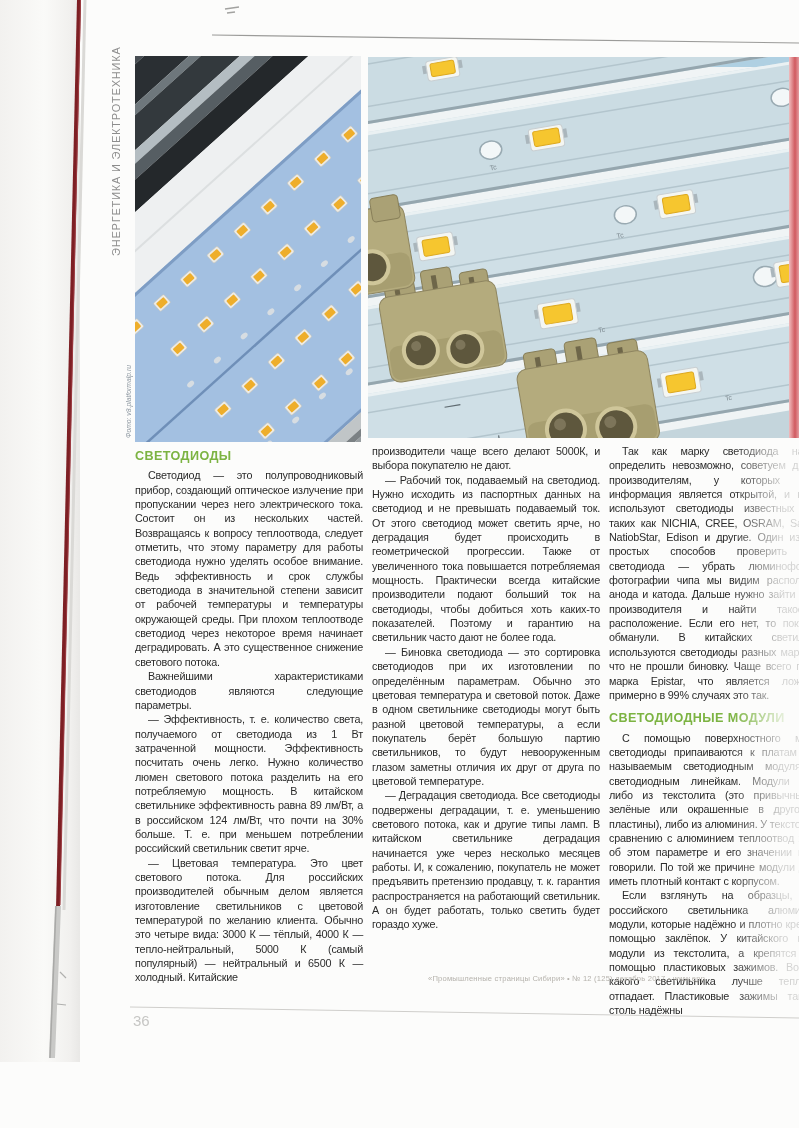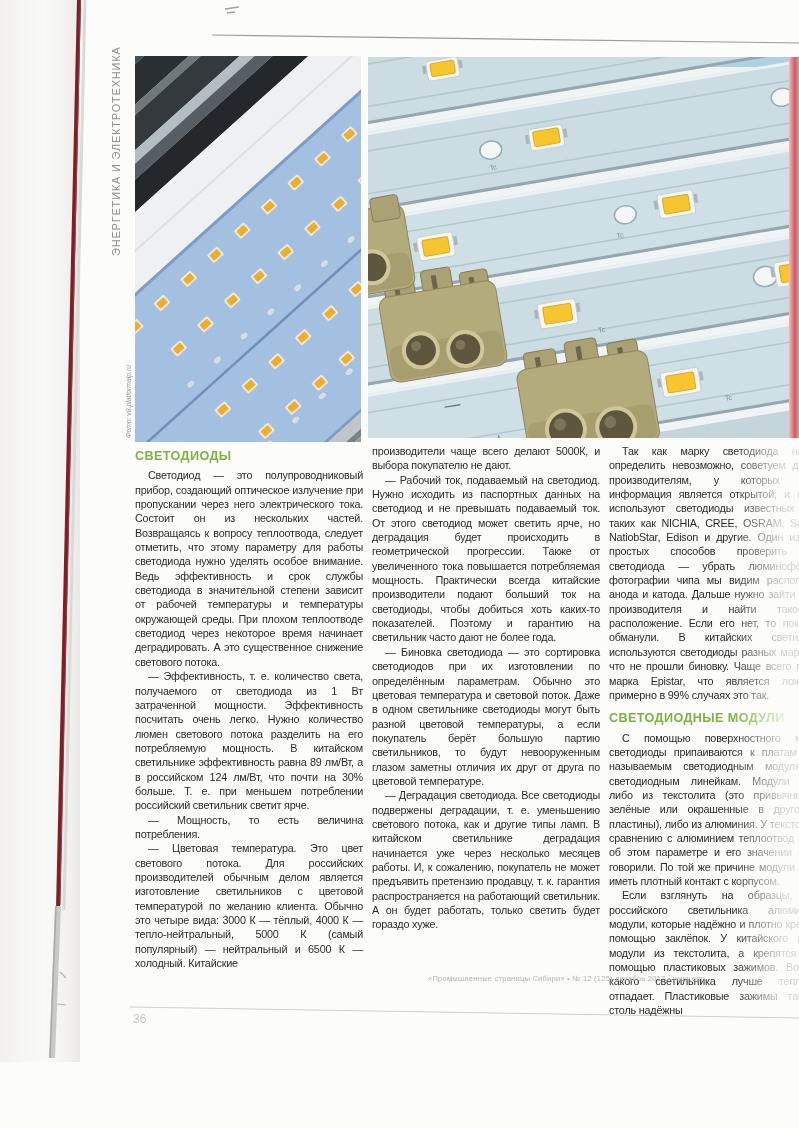--- a/index.html
+++ b/index.html
@@ -27,21 +27,21 @@
     line-height:14.35px;letter-spacing:-.2px;text-align:justify;}
   #col-1{left:135px;} #col-2{left:372px;} #col-3{left:609px;}
   .col p{margin:0;text-indent:13px;}
   .col p.no-indent{text-indent:0;}
   .col h2{margin:9px 0 5px;font-size:12.6px;font-weight:700;letter-spacing:.4px;color:var(--accent,#7cb342);}
   .col h2:first-child{margin-top:5px;}
   #col3-fade{position:absolute;left:732px;top:440px;width:67px;height:575px;
     background:linear-gradient(to right,rgba(252,252,251,0) 0%,rgba(252,252,251,.8) 75%);pointer-events:none;}
 
   
-  #page-number{position:absolute;left:133px;top:1012px;font-size:12px;color:#c6c6c4;}
+  #page-number{position:absolute;left:133px;top:1012px;font-size:15px;color:#c6c6c4;}
   #footer-text{position:absolute;left:428px;top:974px;width:371px;font-size:7.6px;color:#b5b2ac;
     white-space:nowrap;overflow:hidden;letter-spacing:.2px;}
   svg{display:block;}
   .artifact-svg{position:absolute;left:0;top:0;}
 </style>
 </head>
 <body>
 
 <div id="scan-root">
 
@@ -407,22 +407,22 @@
         </g>
       </g>
     </svg>
   </div>
 
   <div id="page-edge-pink"></div>
 
   <div id="col-1" class="col">
       <h2>СВЕТОДИОДЫ</h2>
       <p>Светодиод — это полупроводниковый прибор, создающий оптическое излучение при пропускании через него электрического тока. Состоит он из нескольких частей. Возвращаясь к вопросу теплоотвода, следует отметить, что этому параметру для работы светодиода нужно уделять особое внимание. Ведь эффективность и срок службы светодиода в значительной степени зависит от рабочей температуры и температуры окружающей среды. При плохом теплоотводе светодиод через некоторое время начинает деградировать. А это существенное снижение светового потока.</p>
+      <p>Важнейшими характеристиками светодиодов являются следующие параметры.</p>
       <p>— Эффективность, т. е. количество света, получаемого от светодиода из 1 Вт затраченной мощности. Эффективность посчитать очень легко. Нужно количество люмен светового потока разделить на его потребляемую мощность. В китайском светильнике эффективность равна 89 лм/Вт, а в российском 124 лм/Вт, что почти на 30% больше. Т. е. при меньшем потреблении российский светильник светит ярче.</p>
-      <p>— Мощность, то есть величина потребления.</p>
       <p>— Цветовая температура. Это цвет светового потока. Для российских производителей обычным делом является изготовление светильников с цветовой температурой по желанию клиента. Обычно это четыре вида: 3000 К — тёплый, 4000 К — тепло-нейтральный, 5000 К (самый популярный) — нейтральный и 6500 К — холодный. Китайские</p>
     </div>
   <div id="col-2" class="col">
       <p class="no-indent">производители чаще всего делают 5000К, и выбора покупателю не дают.</p>
       <p>— Рабочий ток, подаваемый на светодиод. Нужно исходить из паспортных данных на светодиод и не превышать подаваемый ток. От этого светодиод может светить ярче, но деградация будет происходить в геометрической прогрессии. Также от увеличенного тока повышается потребляемая мощность. Практически всегда китайские производители подают больший ток на светодиоды, чтобы добиться хоть каких-то показателей. Поэтому и гарантию на светильник часто дают не более года.</p>
       <p>— Биновка светодиода — это сортировка светодиодов при их изготовлении по определённым параметрам. Обычно это цветовая температура и световой поток. Даже в одном светильнике светодиоды могут быть разной цветовой температуры, а если покупатель берёт большую партию светильников, то будут невооруженным глазом заметны отличия их друг от друга по цветовой температуре.</p>
       <p>— Деградация светодиода. Все светодиоды подвержены деградации, т. е. уменьшению светового потока, как и другие типы ламп. В китайском светильнике деградация начинается уже через несколько месяцев работы. И, к сожалению, покупатель не может предъявить претензию продавцу, т. к. гарантия распространяется на работающий светильник. А он будет работать, только светить будет гораздо хуже.</p>
     </div>
   <div id="col-3" class="col">
       <p>Так как марку светодиода на глаз определить невозможно, советуем доверять производителям, у которых данная информация является открытой, и которые используют светодиоды известных марок, таких как NICHIA, CREE, OSRAM, Samsung, NatiobStar, Edison и другие. Один из самых простых способов проверить марку светодиода — убрать люминофор. На фотографии чипа мы видим расположение анода и катода. Дальше нужно зайти на сайт производителя и найти такое же расположение. Если его нет, то покупателя обманули. В китайских светильниках используются светодиоды разных марок и те, что не прошли биновку. Чаще всего пишется марка Epistar, что является ложью — примерно в 99% случаях это так.</p>

